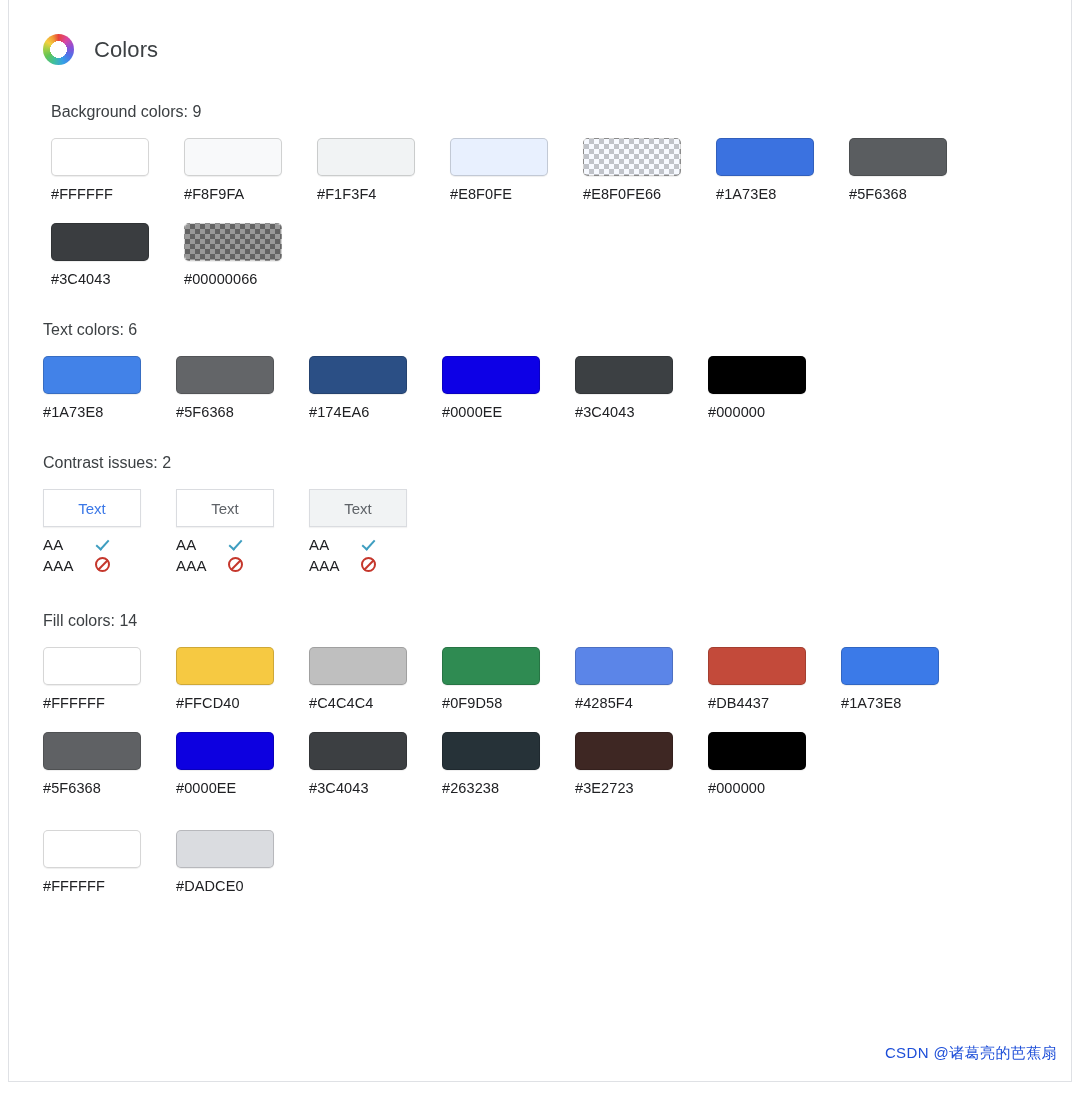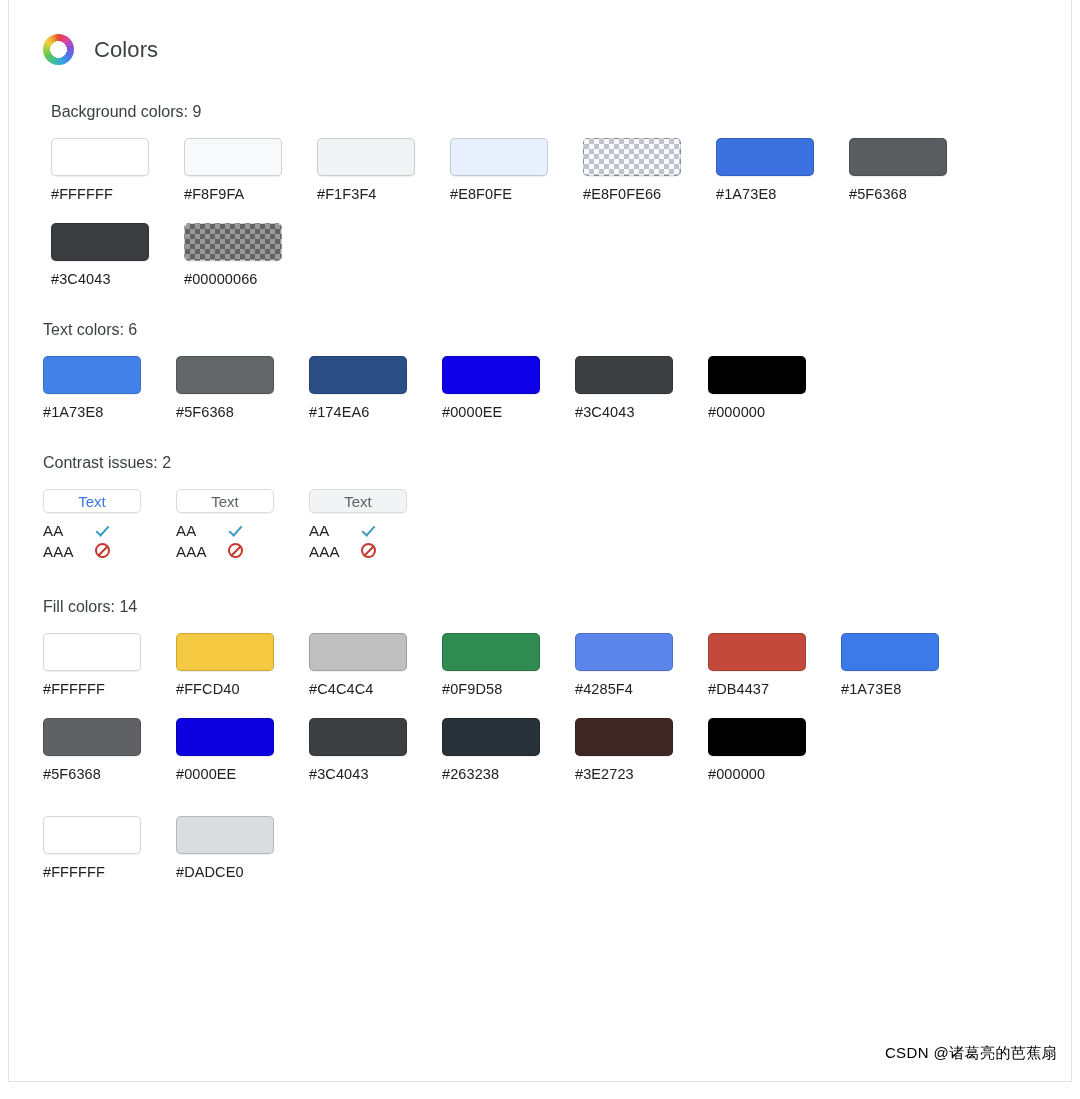--- a/index.html
+++ b/index.html
@@ -139,22 +139,22 @@
     display: flex;
     flex-wrap: wrap;
     row-gap: 16px;
   }
   .contrast-cell {
     width: 133px;
     flex: 0 0 133px;
   }
   .contrast-chip {
     width: 98px;
-    height: 24px;
-    border-radius: 5px;
+    height: 38px;
+    border-radius: 0;
     border: 1px solid #dadce0;
     box-sizing: border-box;
     display: flex;
     align-items: center;
     justify-content: center;
     font-size: 15px;
     box-shadow: 0 1px 1px rgba(0,0,0,0.05);
   }
   .contrast-rows {
     margin-top: 9px;
@@ -206,21 +206,21 @@
     background: #c5372c;
     transform: translate(-50%, -50%) rotate(-45deg);
   }
 
   
   #watermark {
     position: absolute;
     right: 14px;
     bottom: 18px;
     font-size: 15px;
-    color: #000000;
+    color: #1d4ed8;
     letter-spacing: .4px;
     white-space: nowrap;
   }
 </style>
 </head>
 <body>
 
 <div id="tabstrip">
   <div id="active-tab-indicator"></div>
 </div>

